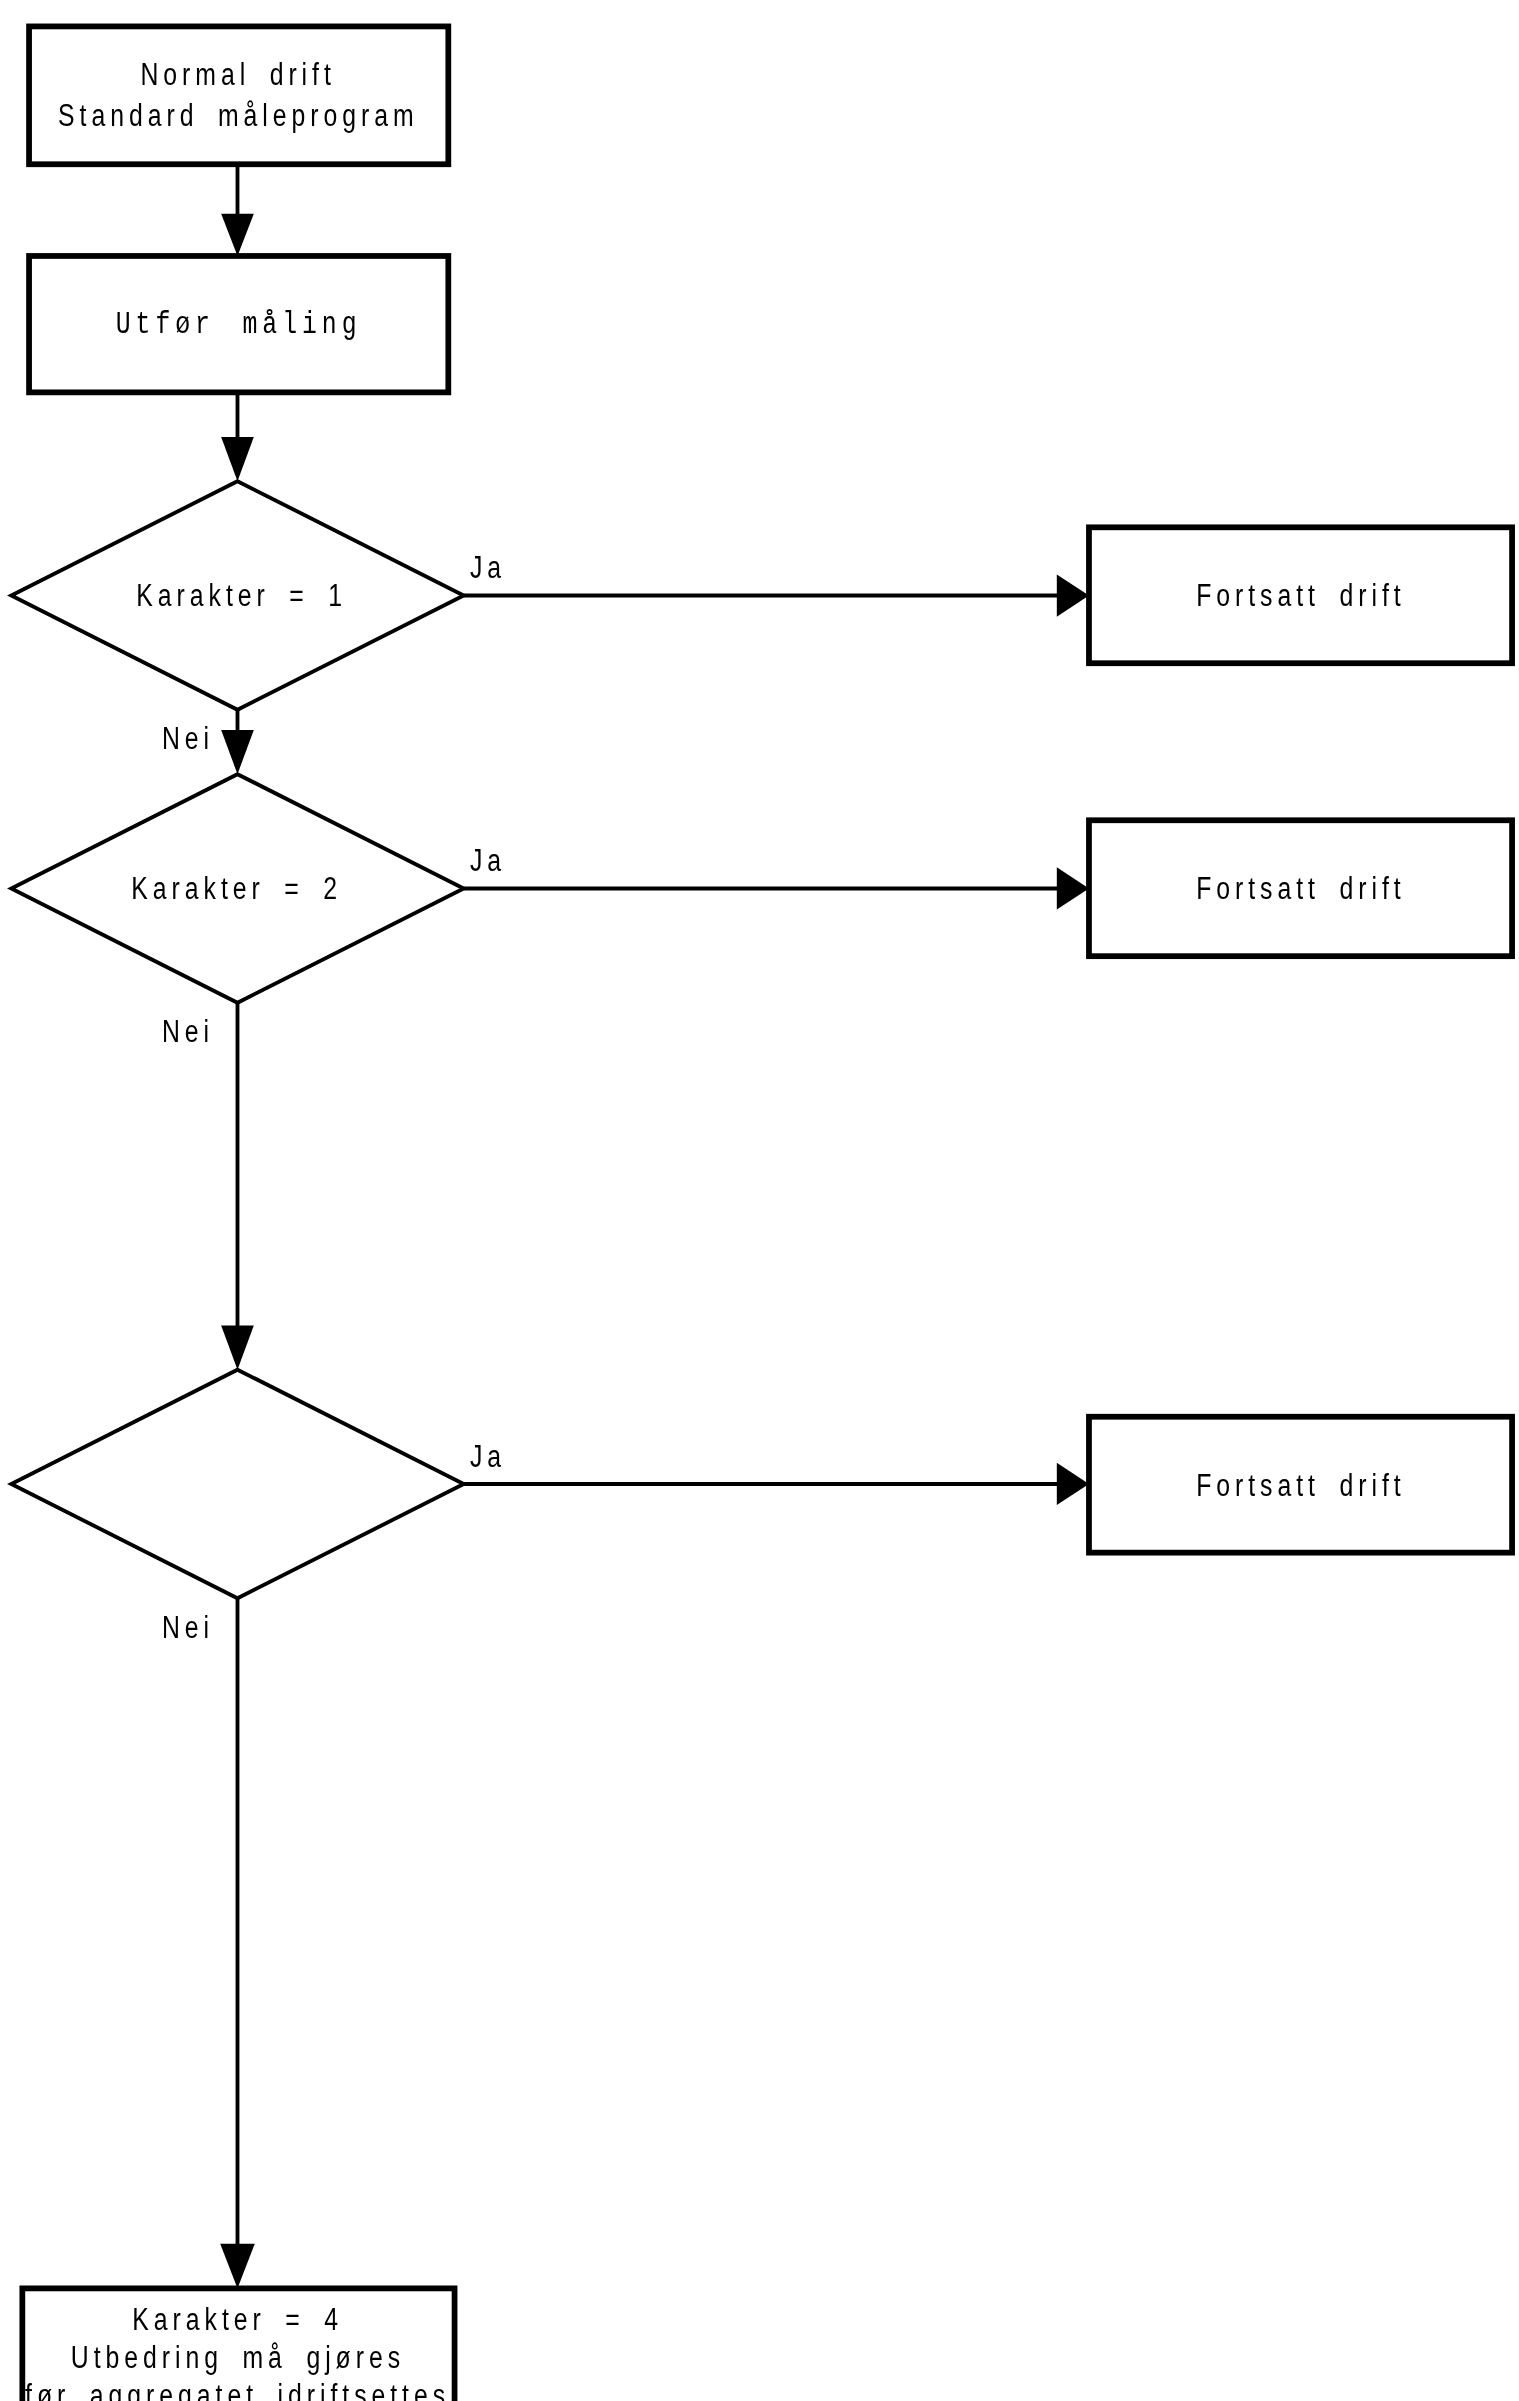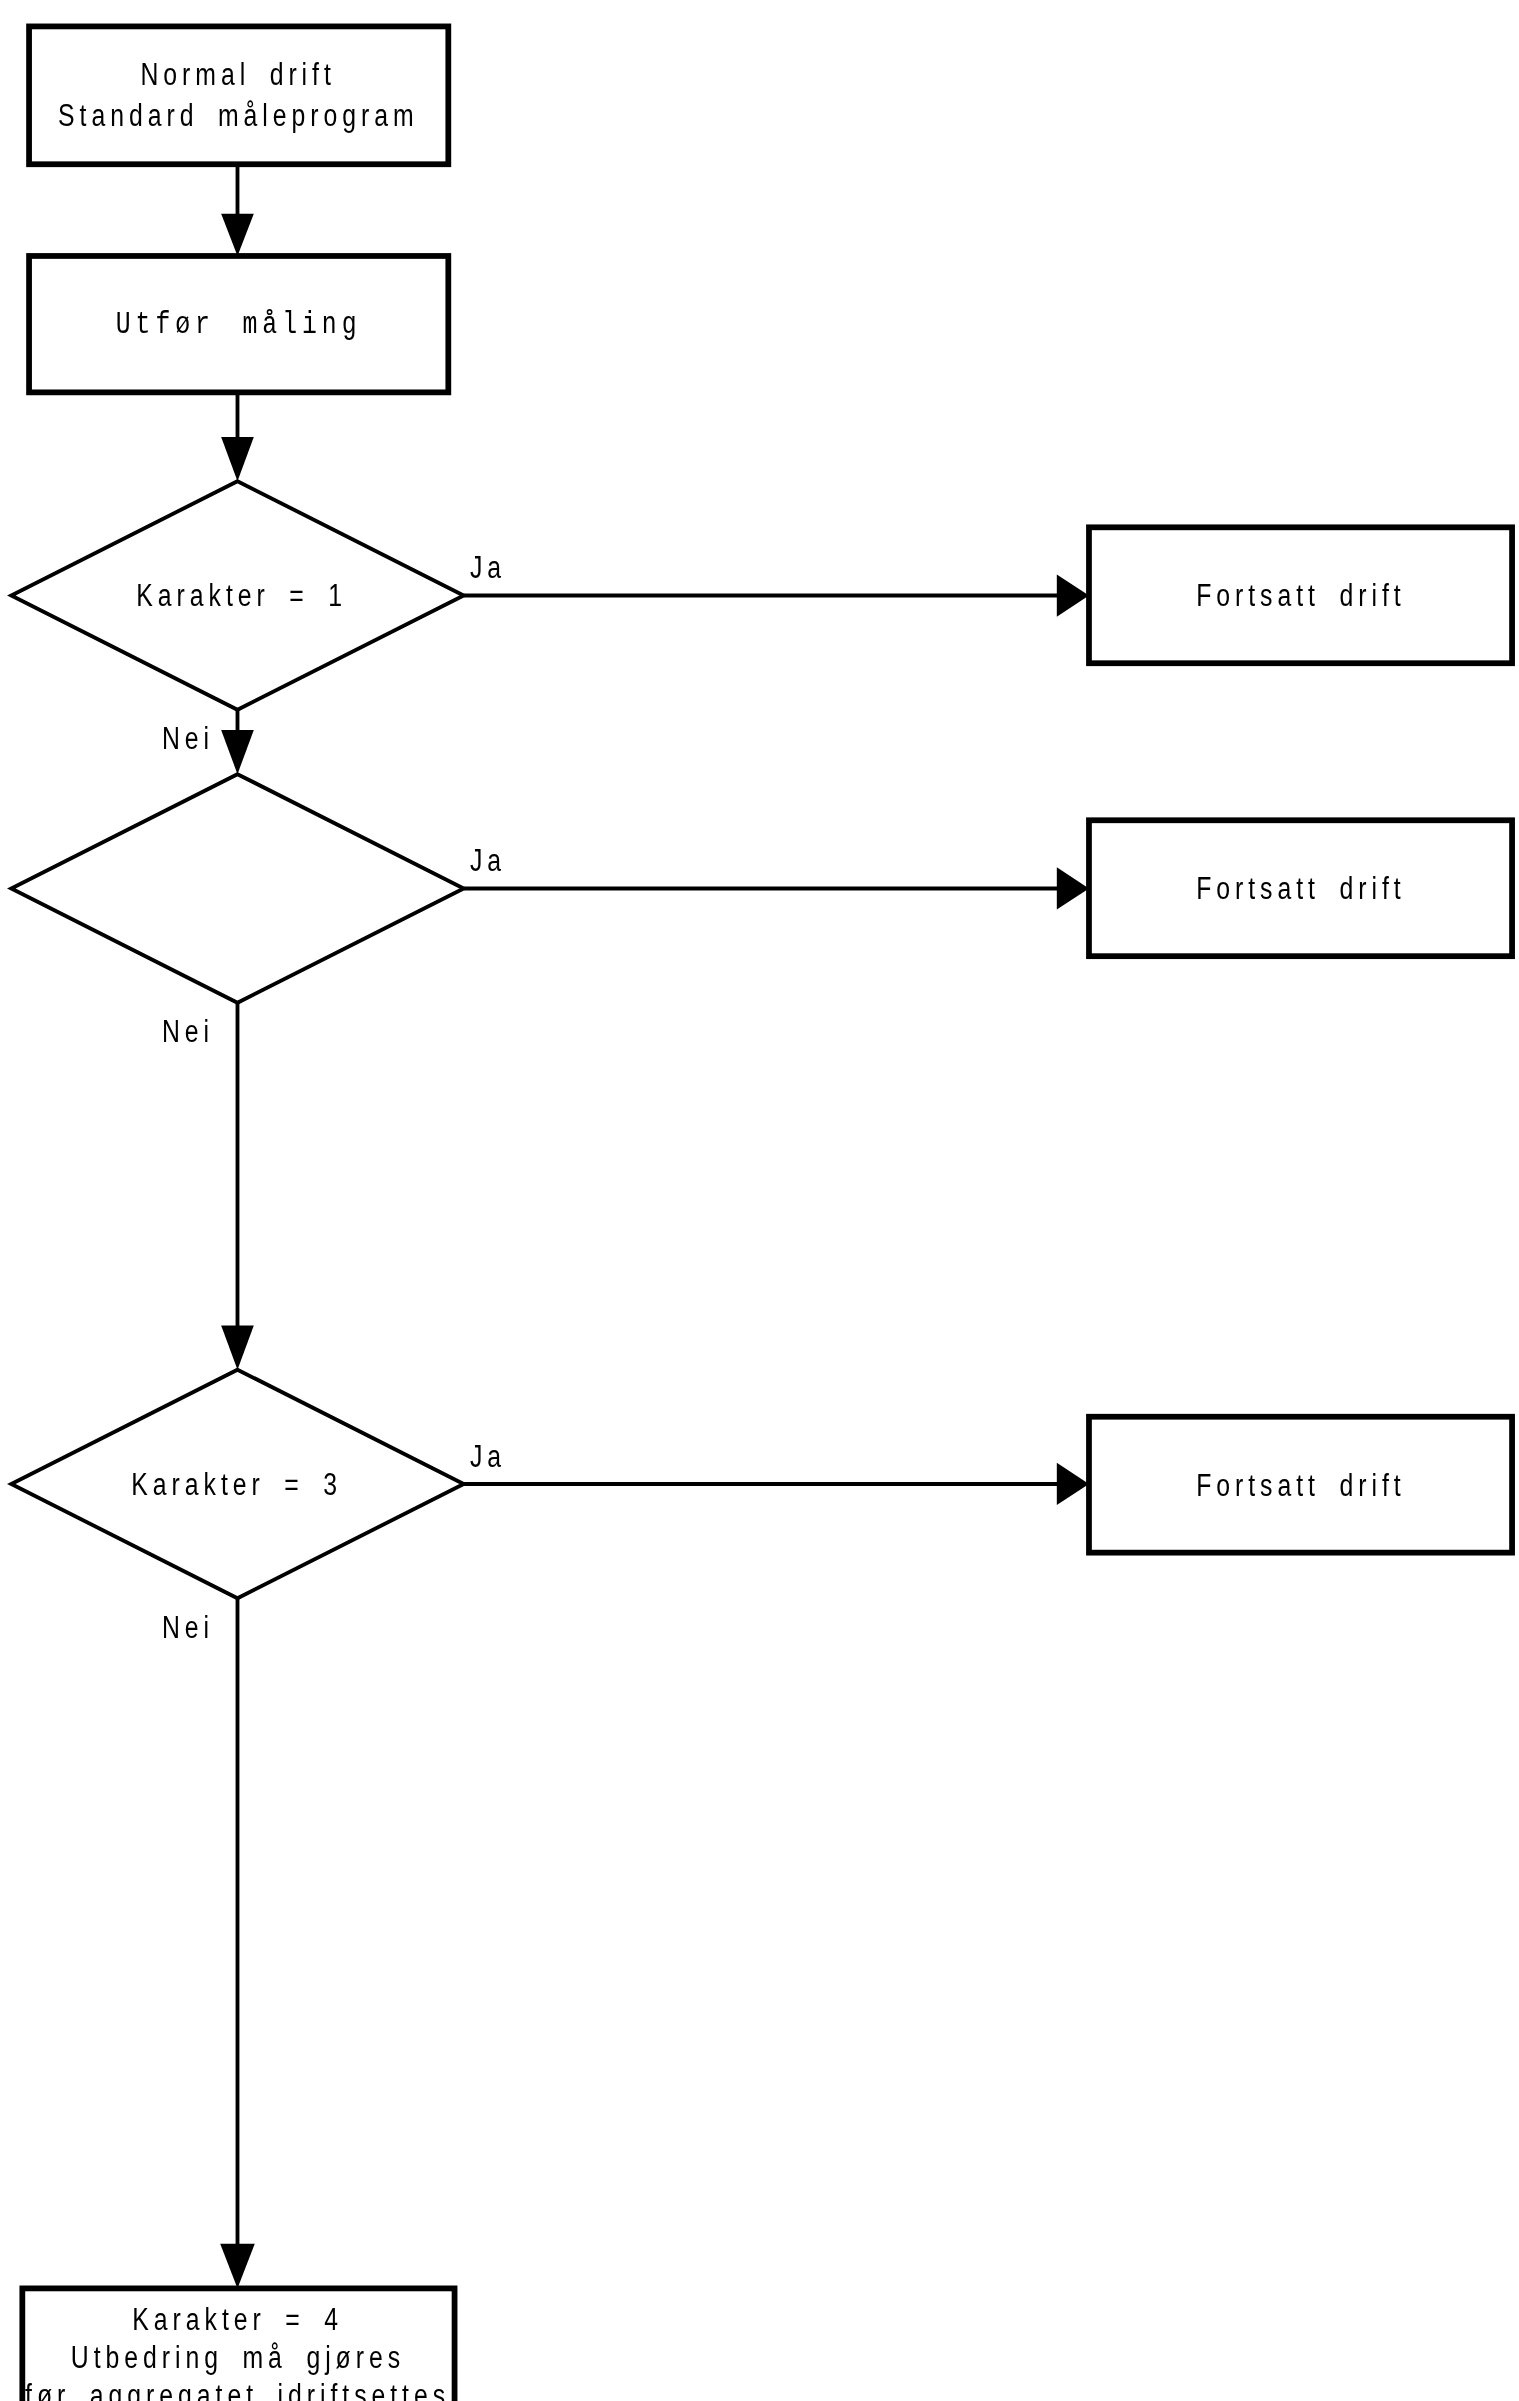--- a/index.html
+++ b/index.html
@@ -108,24 +108,24 @@
   </div>
 
   <div class="node-label" style="left:29px; top:256px; width:419px; height:136px;font-family:Liberation Mono, monospace;">
     <div class="txt">Utfør måling</div>
   </div>
 
   <div class="node-label" style="left:16px; top:481px; width:452px; height:229px;">
     <div class="txt">Karakter = 1</div>
   </div>
 
+  <div class="node-label" style="left:11px; top:774px; width:452px; height:229px;">
+    <div class="txt">Karakter = 2</div>
+  </div>
 
-  <div class="node-label" style="left:11px; top:1370px; width:452px; height:229px;">
-    <div class="txt">Karakter = 3</div>
-  </div>
 
   <div class="node-label" style="left:1089px; top:527px; width:423px; height:136px;">
     <div class="txt">Fortsatt drift</div>
   </div>
 
   <div class="node-label" style="left:1089px; top:820px; width:423px; height:136px;">
     <div class="txt">Fortsatt drift</div>
   </div>
 
   <div class="node-label" style="left:1089px; top:1417px; width:423px; height:136px;">

